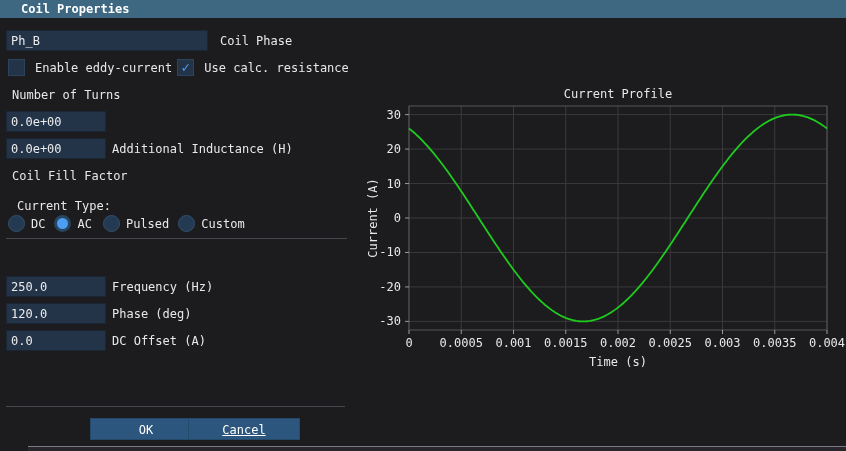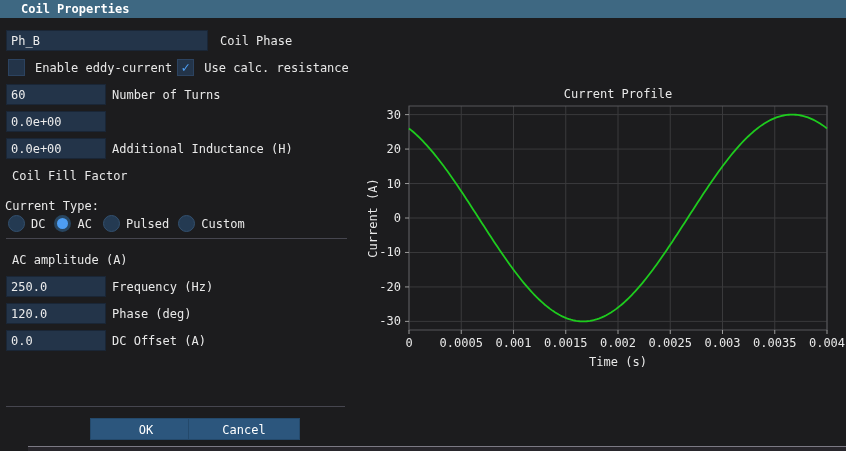--- a/index.html
+++ b/index.html
@@ -26,21 +26,21 @@
   .checkrow{position:absolute;left:8px;top:59px;height:17px;display:flex;align-items:center;}
   .cb{
     width:15px;height:15px;background:#233449;border:1px solid #2c4360;
     display:inline-flex;align-items:center;justify-content:center;
     color:transparent;font-size:14px;font-weight:bold;line-height:15px;
   }
   .cb.checked{color:#4d9df2;}
   .cb.checked::after{content:"✓";}
   .cb-label{margin-left:10px;white-space:nowrap;}
   .cb2{margin-left:5px;}
-  .sect-label{position:absolute;left:5px;top:199px;height:14px;line-height:14px;}
+  .sect-label{position:absolute;left:17px;top:199px;height:14px;line-height:14px;}
   .radiorow{position:absolute;left:8px;top:215px;height:17px;display:flex;align-items:center;}
   .radio{
     width:15px;height:15px;border-radius:50%;
     background:#243a52;border:1px solid #33506e;box-sizing:content-box;
   }
   .radio.selected{
     width:11px;height:11px;background:#4d9df2;border:3px solid #28455f;
   }
   .radio-label{margin-left:6px;white-space:nowrap;}
   .rgap1{margin-left:9px;}
@@ -49,21 +49,21 @@
   .divider{position:absolute;left:6px;height:0;border-top:1px solid #46464f;}
   .divider.d1{top:238px;width:341px;}
   .divider.d2{top:406px;width:339px;}
   .btn{
     position:absolute;top:418px;width:112px;height:22px;
     background:#2c567d;border:1px solid #24496b;color:#ffffff;
     font:12px "DejaVu Sans Mono","Liberation Mono",monospace;
     text-align:center;line-height:20px;cursor:pointer;box-sizing:border-box;
   }
   .btn.ok{left:90px;}
-  .btn.cancel{left:188px;}
+  .btn.cancel{left:188px;text-decoration:underline;}
   .bottom-strip{
     position:absolute;left:28px;right:0;top:446px;height:5px;
     background:#28262c;border-top:1px solid #7b7984;
   }
   #chart{position:absolute;left:360px;top:80px;}
 </style>
 </head>
 <body>
 
 <div class="titlebar">
@@ -76,21 +76,20 @@
 </div>
 
 <div class="checkrow">
   <span class="cb"></span>
   <span class="cb-label">Enable eddy-current</span>
   <span class="cb cb2 checked"></span>
   <span class="cb-label">Use calc. resistance</span>
 </div>
 
 <div class="row" style="top:84px;">
-  <input class="field-input" value="60" style="">
   <span class="field-label">Number of Turns</span>
 </div>
 <div class="row" style="top:111px;">
   <input class="field-input" value="0.0e+00" style="">
 </div>
 <div class="row" style="top:138px;">
   <input class="field-input" value="0.0e+00" style="">
   <span class="field-label">Additional Inductance (H)</span>
 </div>
 <div class="row" style="top:165px;">
@@ -105,21 +104,20 @@
   <span class="radio-label">AC</span>
   <span class="radio rgap2"></span>
   <span class="radio-label">Pulsed</span>
   <span class="radio rgap3"></span>
   <span class="radio-label">Custom</span>
 </div>
 
 <div class="divider d1"></div>
 
 <div class="row" style="top:249px;">
-  <span class="field-label">AC amplitude (A)</span>
 </div>
 <div class="row" style="top:276px;">
   <input class="field-input" value="250.0" style="">
   <span class="field-label">Frequency (Hz)</span>
 </div>
 <div class="row" style="top:303px;">
   <input class="field-input" value="120.0" style="">
   <span class="field-label">Phase (deg)</span>
 </div>
 <div class="row" style="top:330px;">

